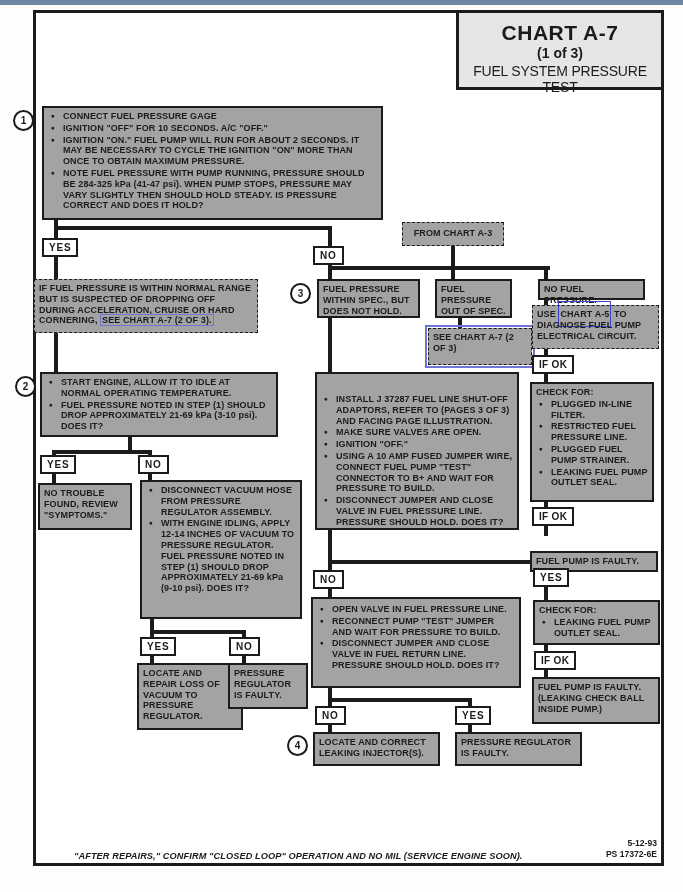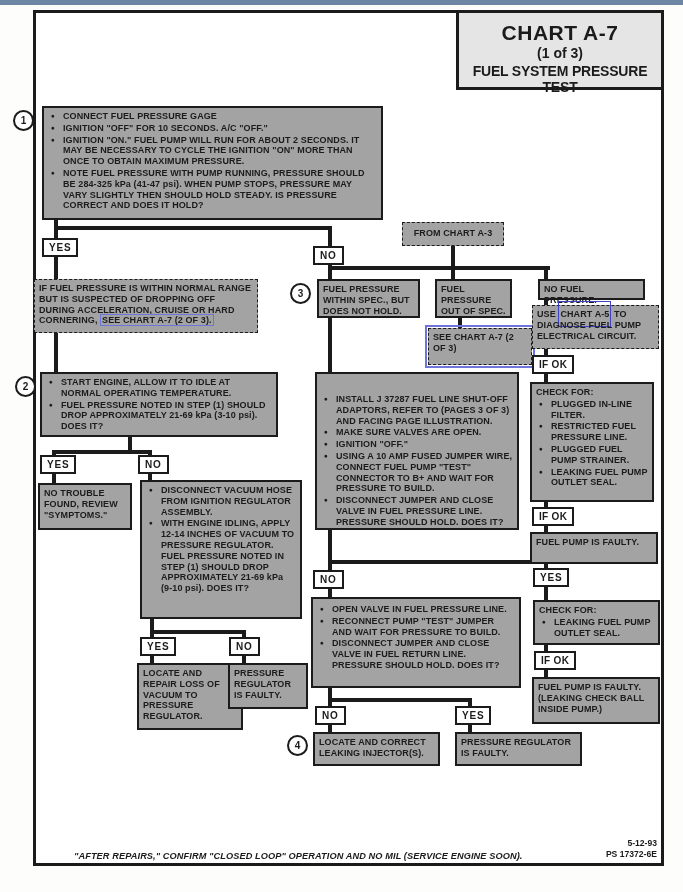--- a/index.html
+++ b/index.html
@@ -4,21 +4,21 @@
 <style>
   :root{ --ink:#1b1b1b; --blue:#6f74d8; --blue2:#3d43c4; --bar:#6d86a3; }
   *{ box-sizing:border-box; margin:0; padding:0; }
   body{ background:#f4f4f2; font-family:"Liberation Sans", sans-serif; }
   .root{ position:relative; width:683px; height:892px; background:#fdfdfc; overflow:hidden; color:var(--ink); }
   .topbar{ position:absolute; left:0; top:0; width:683px; height:5px; background:var(--bar); }
   .page{ position:absolute; left:33px; top:10px; width:631px; height:856px; border:3px solid var(--ink); background:#fff; }
   .titlebox{ position:absolute; left:456px; top:10px; width:208px; height:80px; border:3px solid var(--ink); background:#e5e5e5; z-index:3; text-align:center; padding-top:8px; }
   .t1{ font-size:21px; font-weight:700; letter-spacing:.5px; }
   .t2{ font-size:14px; font-weight:700; }
-  .t3{ font-size:14px; font-weight:700; margin-top:2px; letter-spacing:-0.2px; }
+  .t3{ font-size:14px; font-weight:400; margin-top:2px; letter-spacing:-0.2px; }
   .line{ position:absolute; background:var(--ink); z-index:1; }
   .txtbox{ position:absolute; background:#a3a3a3; border:2px solid var(--ink); z-index:2; padding:3px 4px 2px 4px; font-size:9px; line-height:1.2; font-weight:700; letter-spacing:.1px; }
   .dash{ border:1.6px dashed var(--ink); }
   .lbl{ position:absolute; background:#fff; border:2px solid var(--ink); z-index:2; padding:2px 5px; font-size:10px; font-weight:700; letter-spacing:.8px; }
   .circle{ position:absolute; width:21px; height:21px; border:2px solid var(--ink); border-radius:50%; background:#fff; z-index:2; font-size:10px; font-weight:700; text-align:center; line-height:17px; }
   .b{ position:relative; padding-left:15px; margin-bottom:1px; }
   .b::before{ content:"●"; position:absolute; left:3px; top:1px; font-size:6.5px; }
   .ct{ margin-bottom:1px; }
   .linkbox{ border:1.5px solid var(--blue); padding:0 1px;margin-top:46px; }
   .linkbox2{ border:1.5px solid var(--blue2); padding:7px 1px; }
@@ -87,21 +87,21 @@
   </div>
 
   <div class="lbl" style="left:40px;top:455px;"><span>YES</span></div>
   <div class="lbl" style="left:138px;top:455px;"><span>NO</span></div>
 
   <div class="txtbox" style="left:38px;top:483px;width:94px;height:47px;">
     <span>NO TROUBLE FOUND, REVIEW "SYMPTOMS."</span>
   </div>
 
   <div class="txtbox" style="left:140px;top:480px;width:162px;height:139px;">
-    <div class="b">DISCONNECT VACUUM HOSE FROM IGNITION REGULATOR ASSEMBLY.</div>
+    <div class="b">DISCONNECT VACUUM HOSE FROM PRESSURE REGULATOR ASSEMBLY.</div>
     <div class="b">WITH ENGINE IDLING, APPLY 12-14 INCHES OF VACUUM TO PRESSURE REGULATOR. FUEL PRESSURE NOTED IN STEP (1) SHOULD DROP APPROXIMATELY 21-69 kPa (9-10 psi). DOES IT?</div>
   </div>
 
   <div class="lbl" style="left:140px;top:637px;"><span>YES</span></div>
   <div class="lbl" style="left:229px;top:637px;"><span>NO</span></div>
 
   <div class="txtbox" style="left:137px;top:663px;width:106px;height:67px;">
     <span>LOCATE AND REPAIR LOSS OF VACUUM TO PRESSURE REGULATOR.</span>
   </div>
   <div class="txtbox" style="left:228px;top:663px;width:80px;height:46px;">
@@ -127,21 +127,21 @@
   </div>
   <div class="lbl" style="left:532px;top:355px;letter-spacing:.3px;"><span>IF OK</span></div>
   <div class="txtbox" style="left:530px;top:382px;width:124px;height:120px;">
     <div class="ct">CHECK FOR:</div>
     <div class="b">PLUGGED IN-LINE FILTER.</div>
     <div class="b">RESTRICTED FUEL PRESSURE LINE.</div>
     <div class="b">PLUGGED FUEL PUMP STRAINER.</div>
     <div class="b">LEAKING FUEL PUMP OUTLET SEAL.</div>
   </div>
   <div class="lbl" style="left:532px;top:507px;letter-spacing:.3px;"><span>IF OK</span></div>
-  <div class="txtbox" style="left:530px;top:532px;width:128px;height:32px;">
+  <div class="txtbox" style="left:530px;top:551px;width:128px;height:21px;">
     <span>FUEL PUMP IS FAULTY.</span>
   </div>
 
   <div class="txtbox" style="left:315px;top:372px;width:204px;height:158px;padding-top:20px;">
     <div class="b">INSTALL J 37287 FUEL LINE SHUT-OFF ADAPTORS, REFER TO (PAGES 3 OF 3) AND FACING PAGE ILLUSTRATION.</div>
     <div class="b">MAKE SURE VALVES ARE OPEN.</div>
     <div class="b">IGNITION "OFF."</div>
     <div class="b">USING A 10 AMP FUSED JUMPER WIRE, CONNECT FUEL PUMP "TEST" CONNECTOR TO B+ AND WAIT FOR PRESSURE TO BUILD.</div>
     <div class="b">DISCONNECT JUMPER AND CLOSE VALVE IN FUEL PRESSURE LINE. PRESSURE SHOULD HOLD. DOES IT?</div>
   </div>

